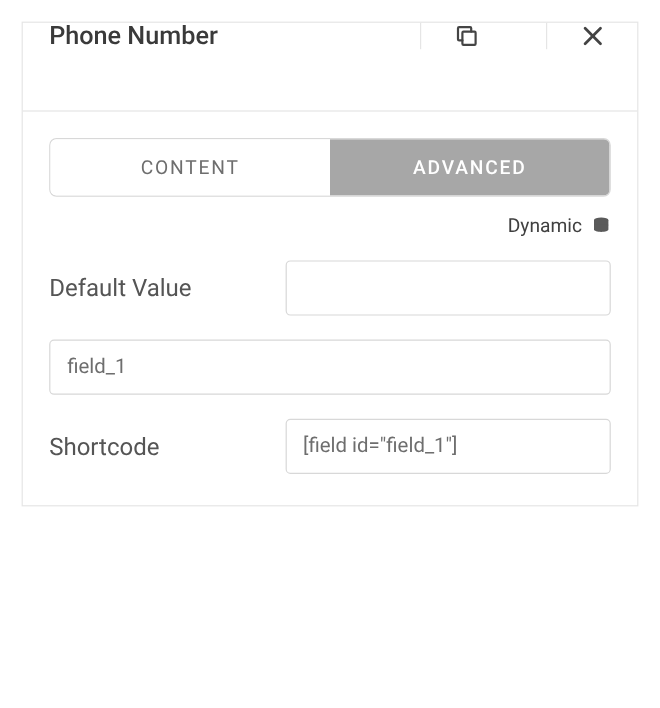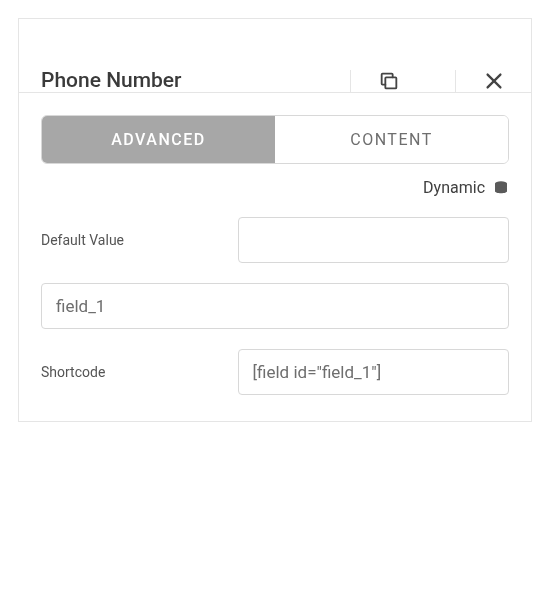--- a/index.html
+++ b/index.html
@@ -12,21 +12,21 @@
       background: #fff;
       padding: 18px;
       width: 550px;
     }
     .panel {
       border: 1px solid #e5e5e5;
       background: #fff;
     }
     .header {
       display: flex;
-      align-items: flex-end;
+      align-items: flex-start;
       border-bottom: 1px solid #e5e5e5;
       height: 74px;
       gap: 29px;
     }
     .header-title {
       flex: 1;
       display: flex;
       align-items: center;
       padding: 0 22px;
       font-size: 21px;
@@ -87,21 +87,21 @@
       height: 16px;
       color: #5a5a5a;
     }
     .form-row {
       display: flex;
       align-items: center;
       margin-bottom: 20px;
     }
     .form-label {
       width: 42%;
-      font-size: 14px;
+      font-size: 20px;
       color: #555;
     }
     .form-input-wrap {
       flex: 1;
     }
     .form-input {
       width: 100%;
       border: 1px solid #d8d8d8;
       border-radius: 4px;
       padding: 12px 14px;
@@ -140,22 +140,22 @@
       <svg viewBox="0 0 24 24" fill="none" stroke="currentColor" stroke-width="2.5" stroke-linecap="round">
         <line x1="5" y1="5" x2="19" y2="19"></line>
         <line x1="19" y1="5" x2="5" y2="19"></line>
       </svg>
     </div>
   </div>
 
   <div class="body">
 
     <div class="tabs">
+      <div class="tab">CONTENT</div>
       <div class="tab active">ADVANCED</div>
-      <div class="tab">CONTENT</div>
     </div>
 
     <div class="dynamic-row">
       <span>Dynamic</span>
       <svg viewBox="0 0 24 24" fill="currentColor">
         <ellipse cx="12" cy="5" rx="9" ry="3"></ellipse>
         <path d="M3 5v6c0 1.66 4.03 3 9 3s9-1.34 9-3V5"></path>
         <path d="M3 11v6c0 1.66 4.03 3 9 3s9-1.34 9-3v-6"></path>
       </svg>
     </div>

